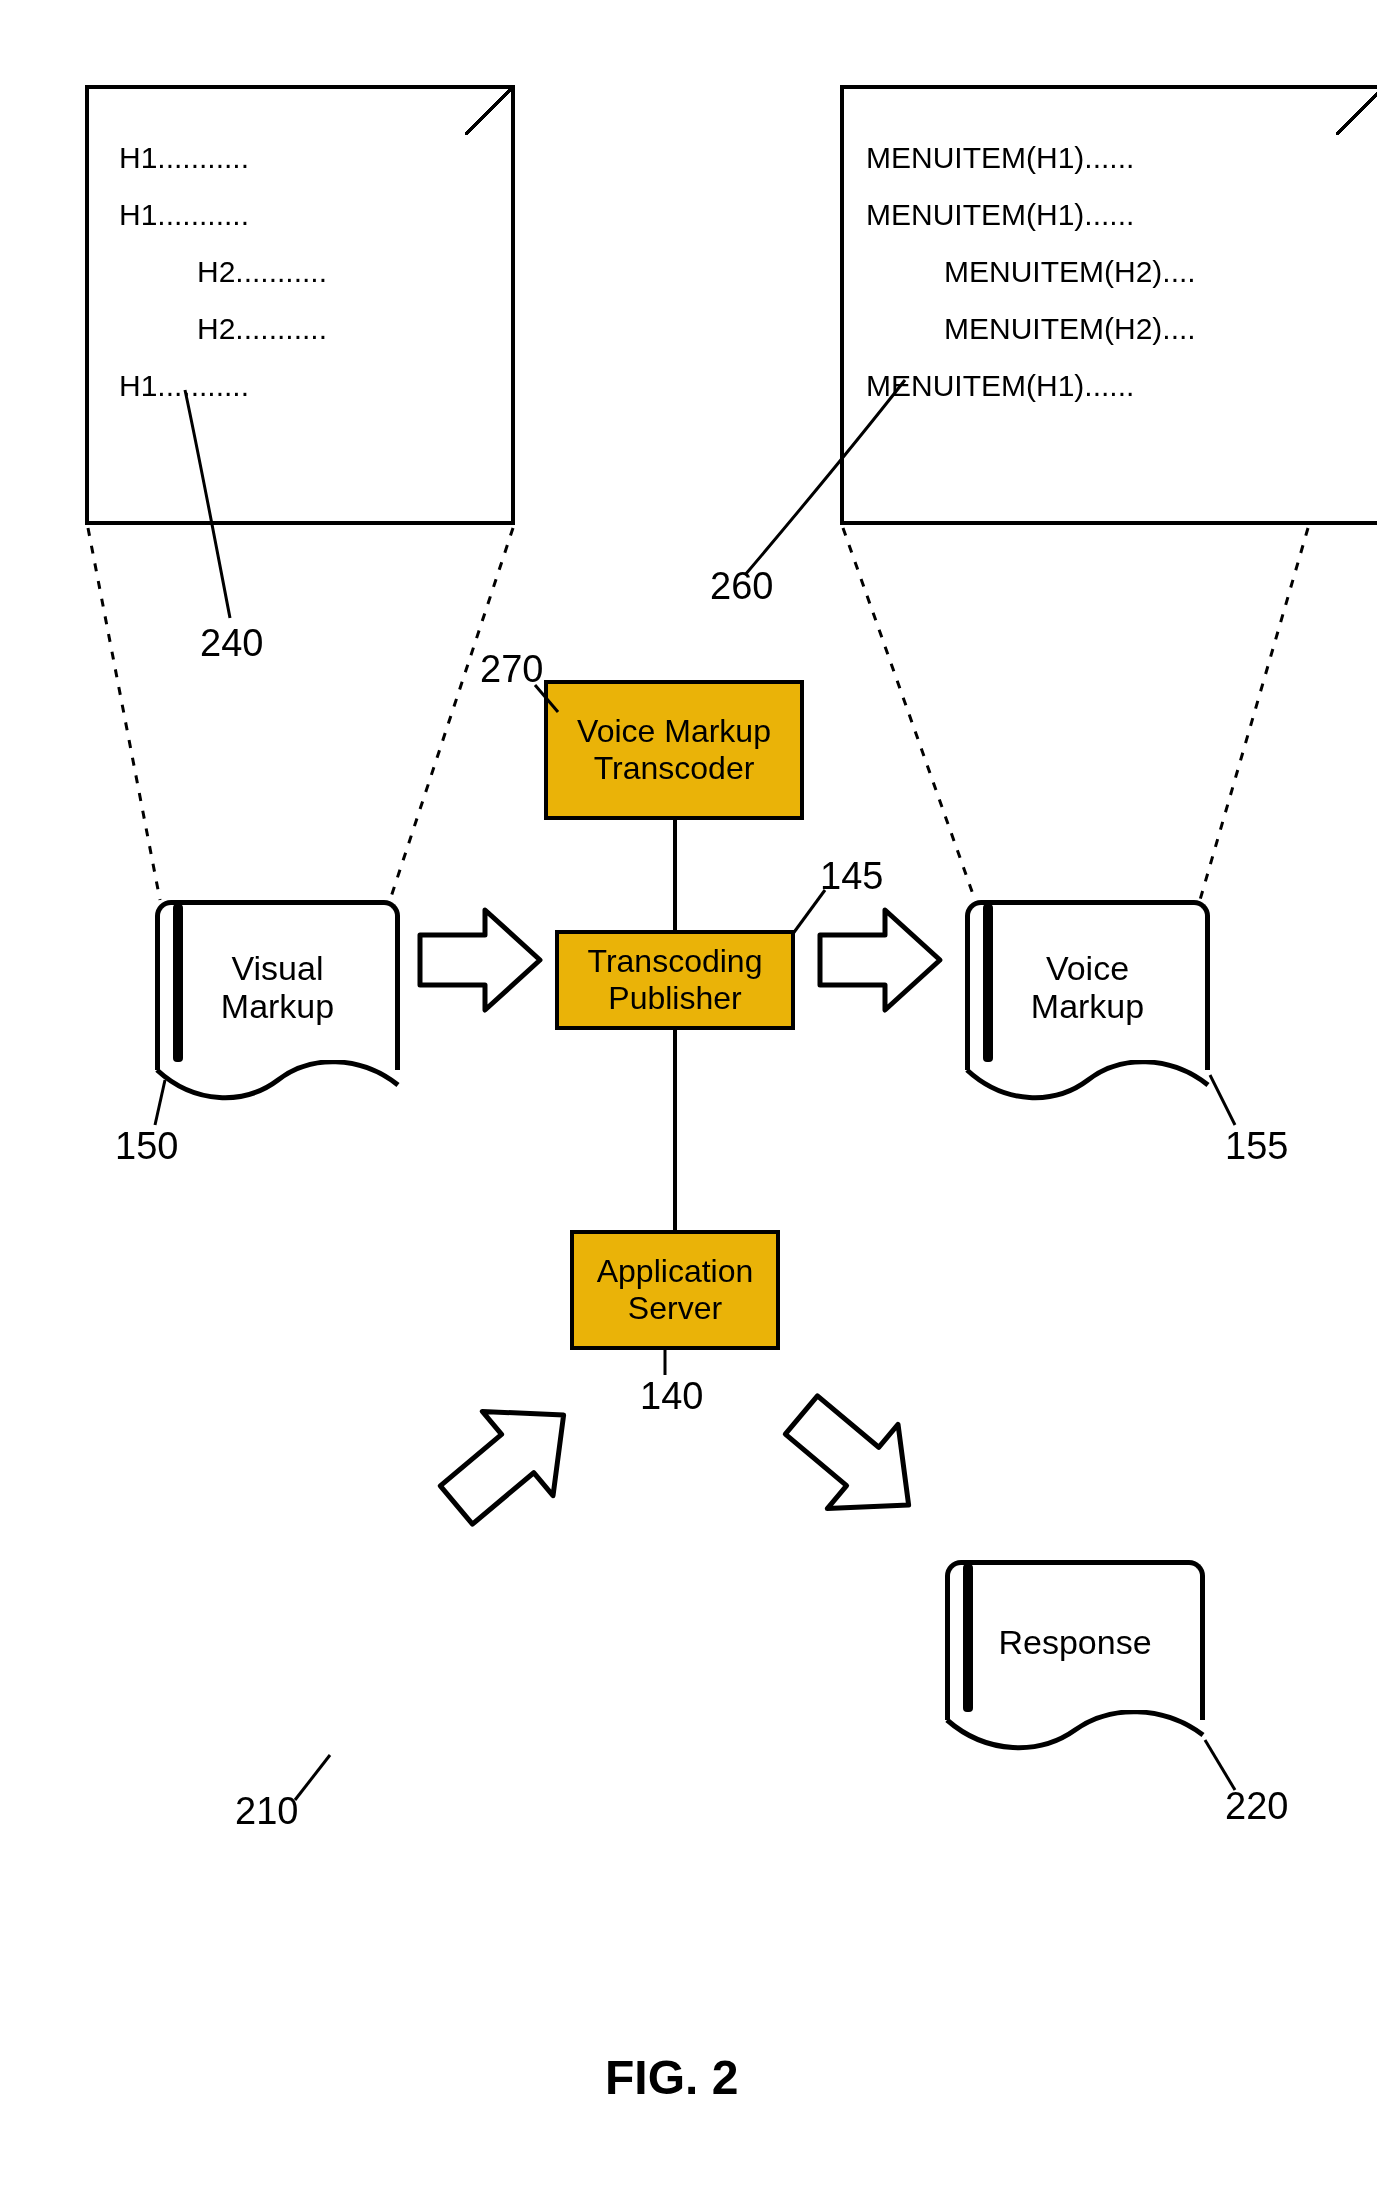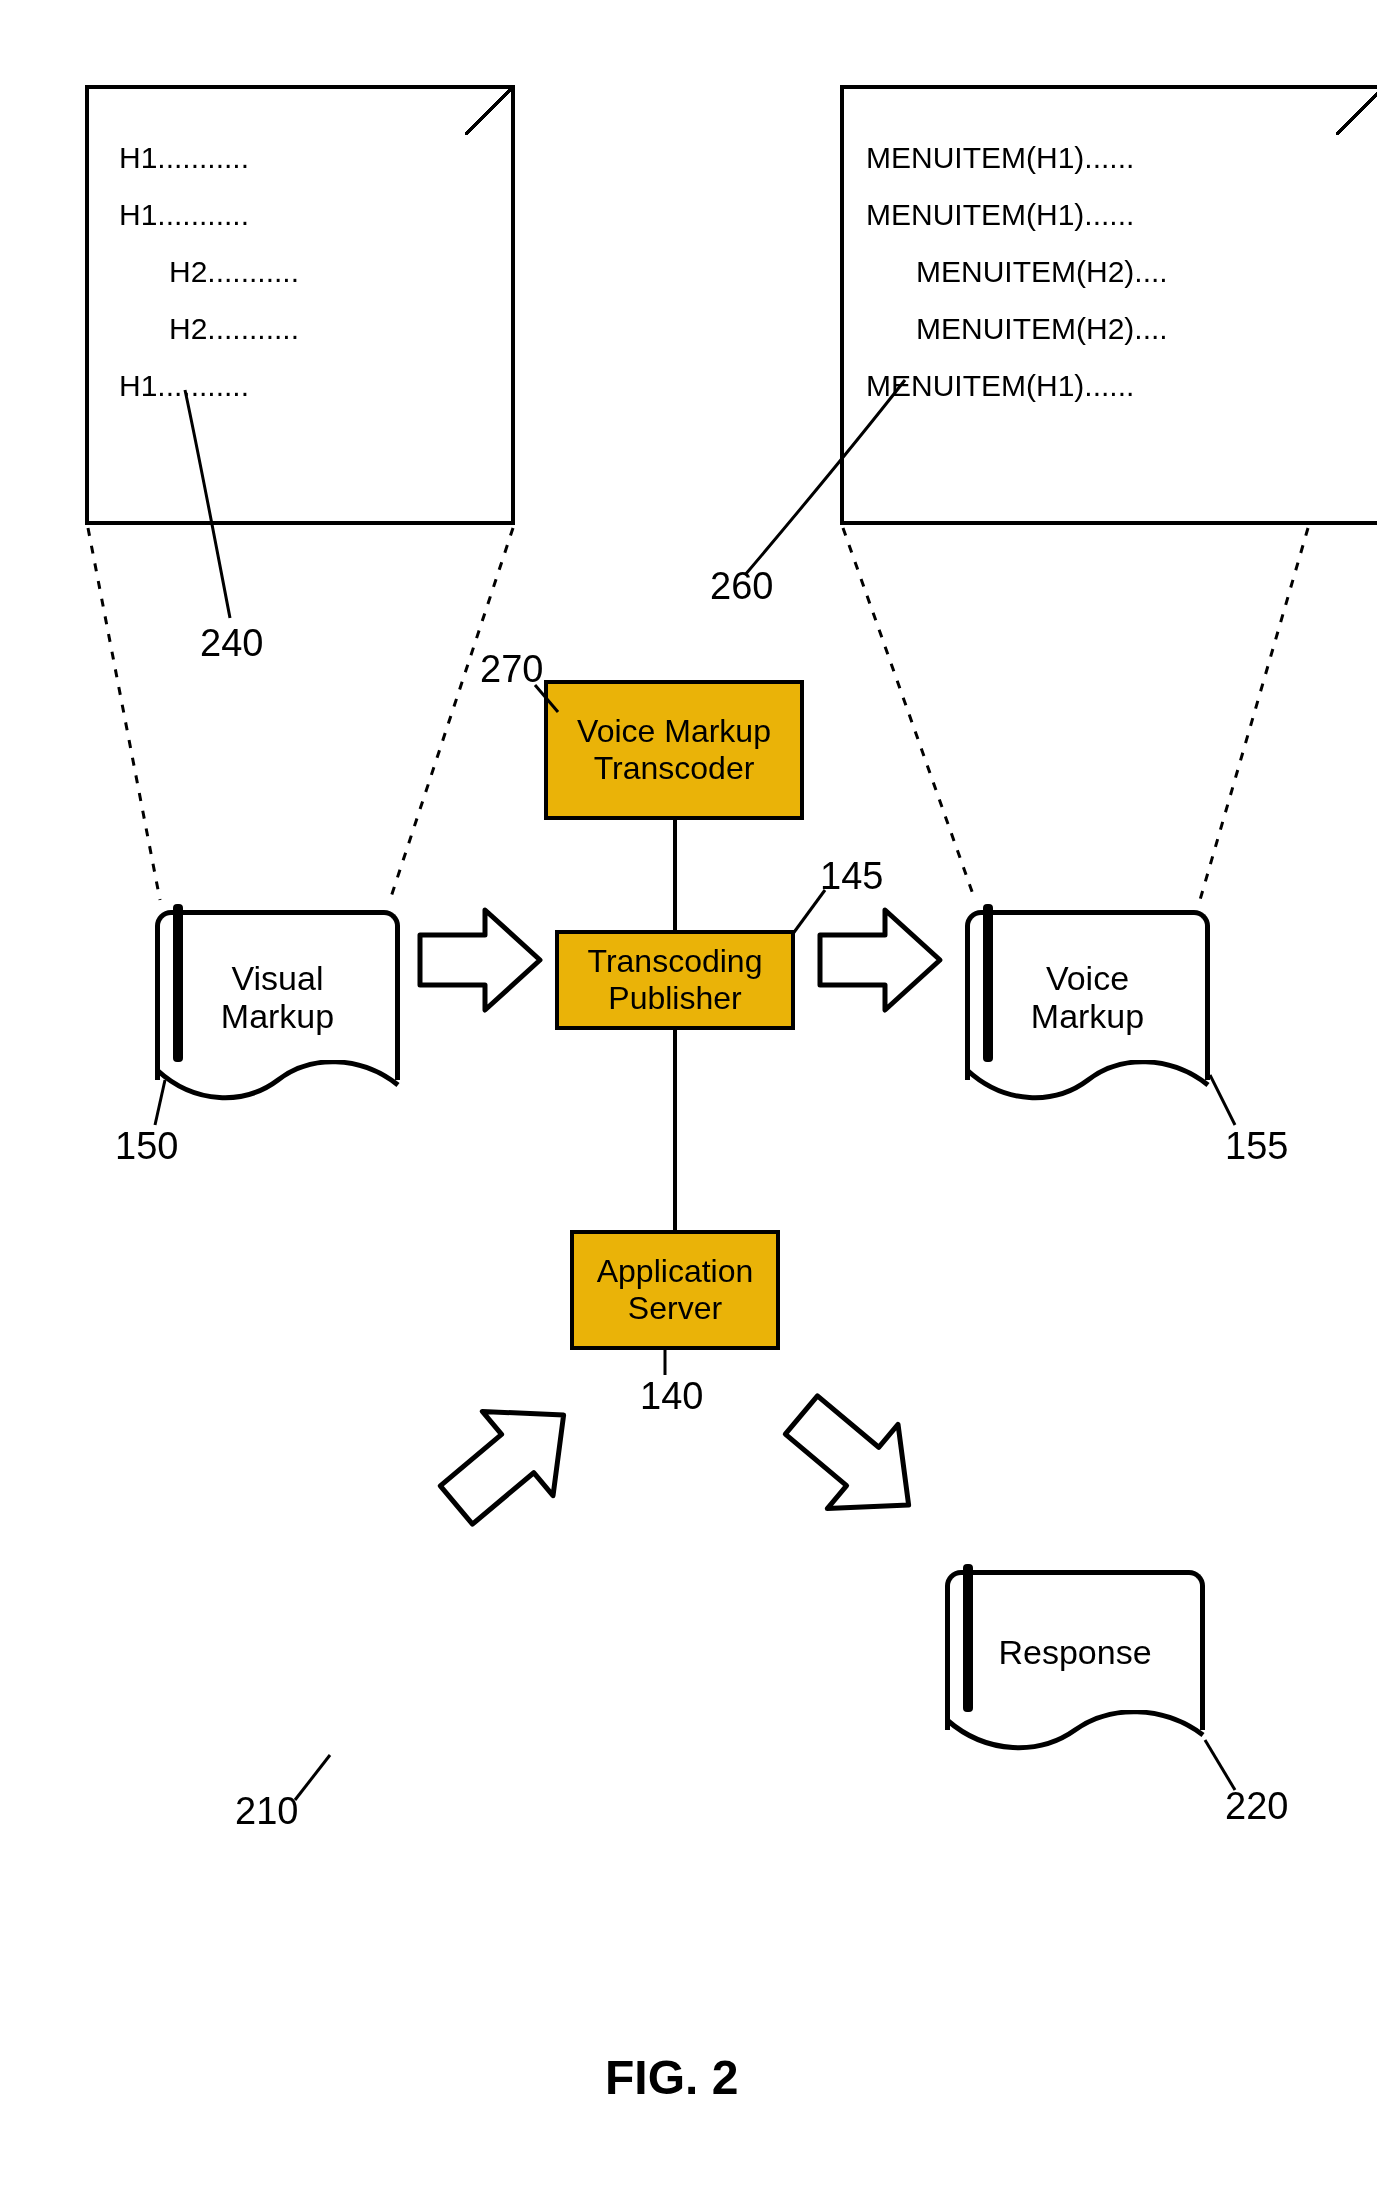--- a/index.html
+++ b/index.html
@@ -76,42 +76,41 @@
         transparent calc(50% + 2px), transparent 100%);
   }
   .doc-lines {
     position: absolute;
     left: 30px;
     top: 40px;
     font-size: 30px;
     line-height: 1.9;
   }
   .doc-lines .indent {
-    margin-left: 50px;
+    margin-left: 78px;
   }
 
   
   .scroll {
     position: absolute;
   }
   .scroll-body {
     position: absolute;
     left: 0; top: 0; right: 0;
     border: 5px solid #000;
     border-bottom: none;
     border-radius: 16px 16px 0 0;
     background: #fff;
     display: flex;
     align-items: center;
     justify-content: center;
     text-align: center;
     font-size: 34px;
     line-height: 1.1;
     box-sizing: border-box;
-    margin-top: 10px;
   }
   .scroll-left-band {
     position: absolute;
     top: 4px;
     left: 18px;
     width: 10px;
     background: #000;
     border-radius: 4px;
   }
   .scroll svg.torn {

